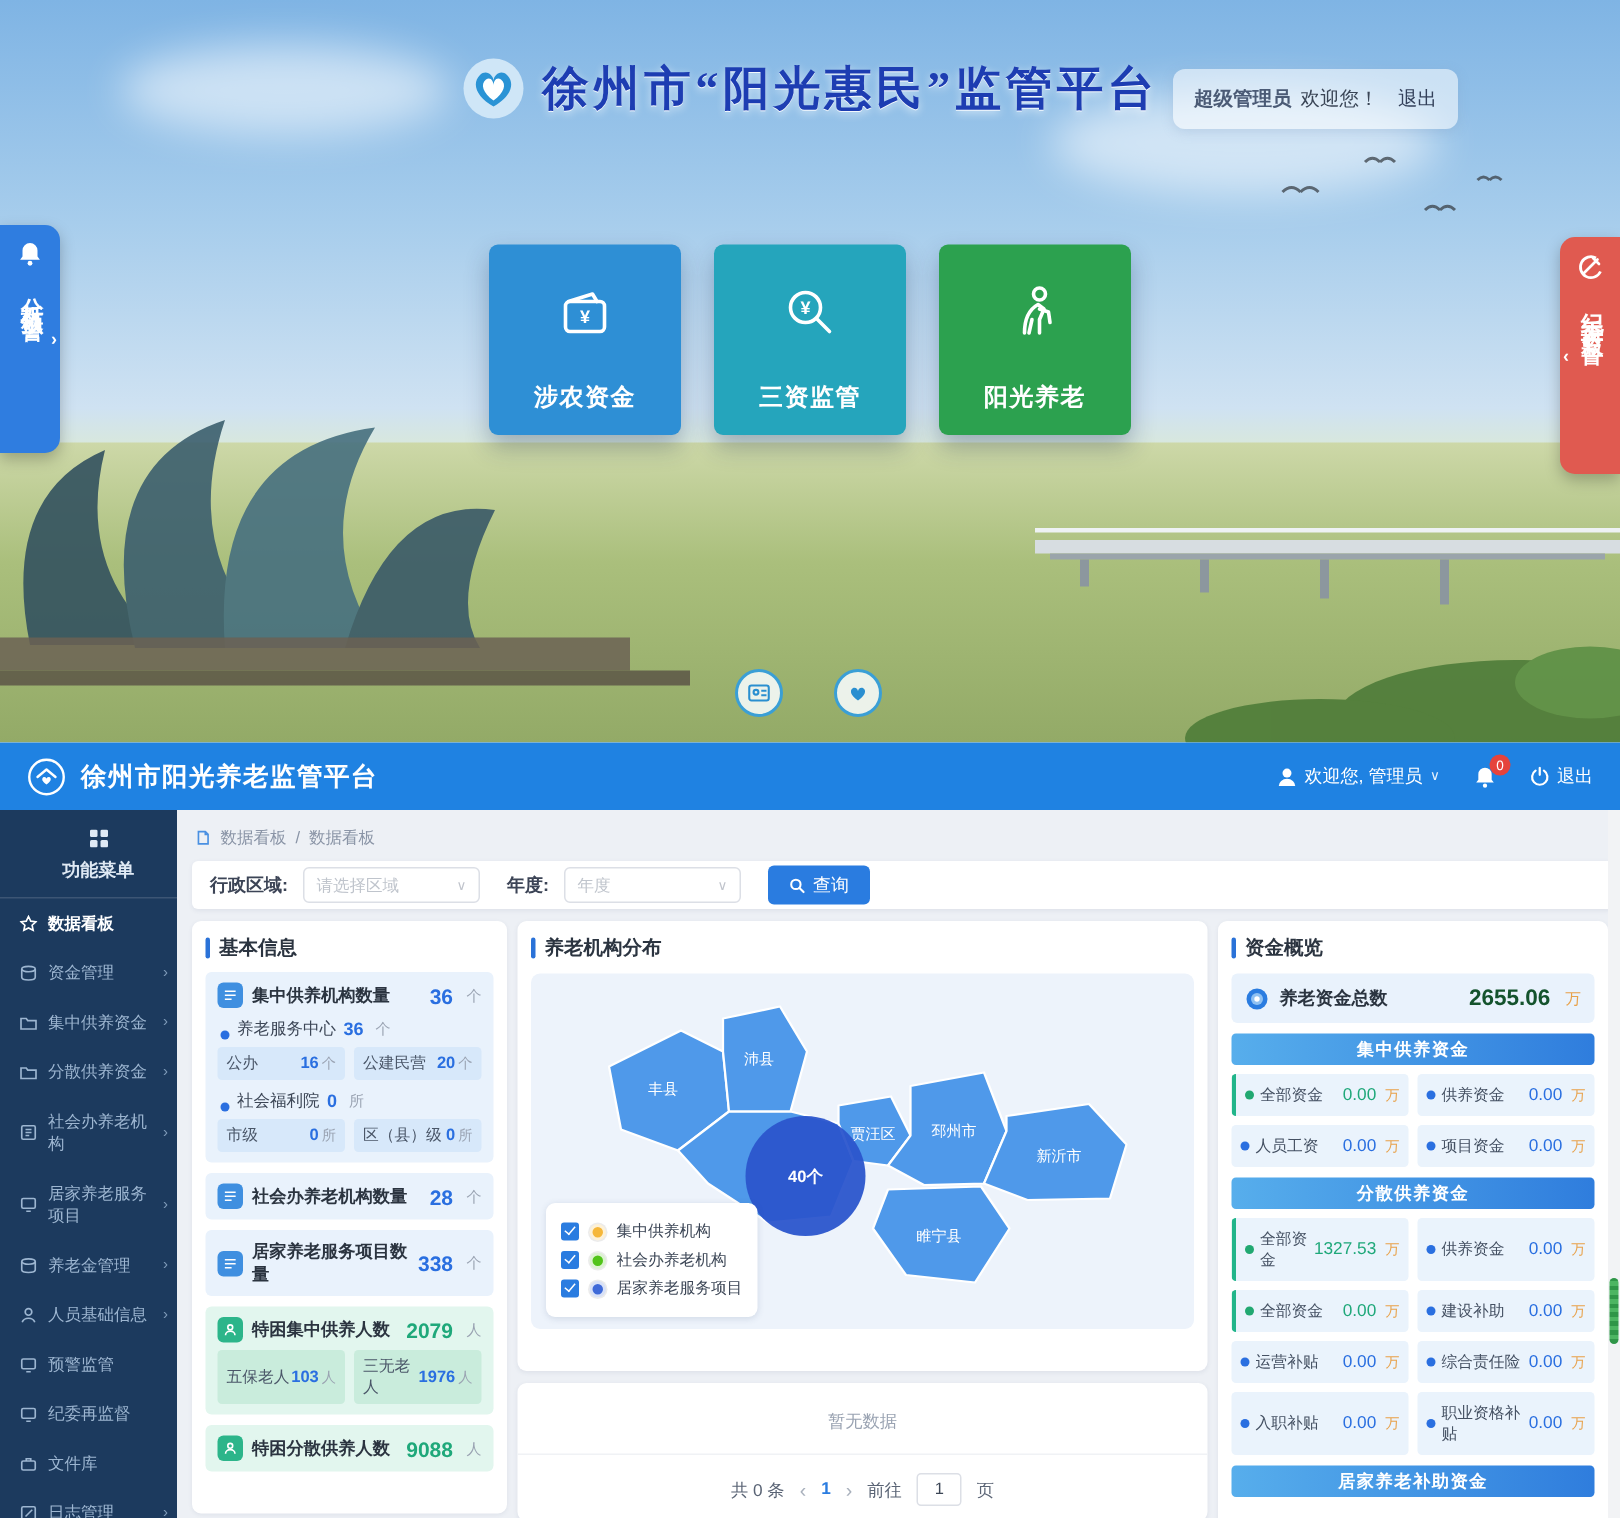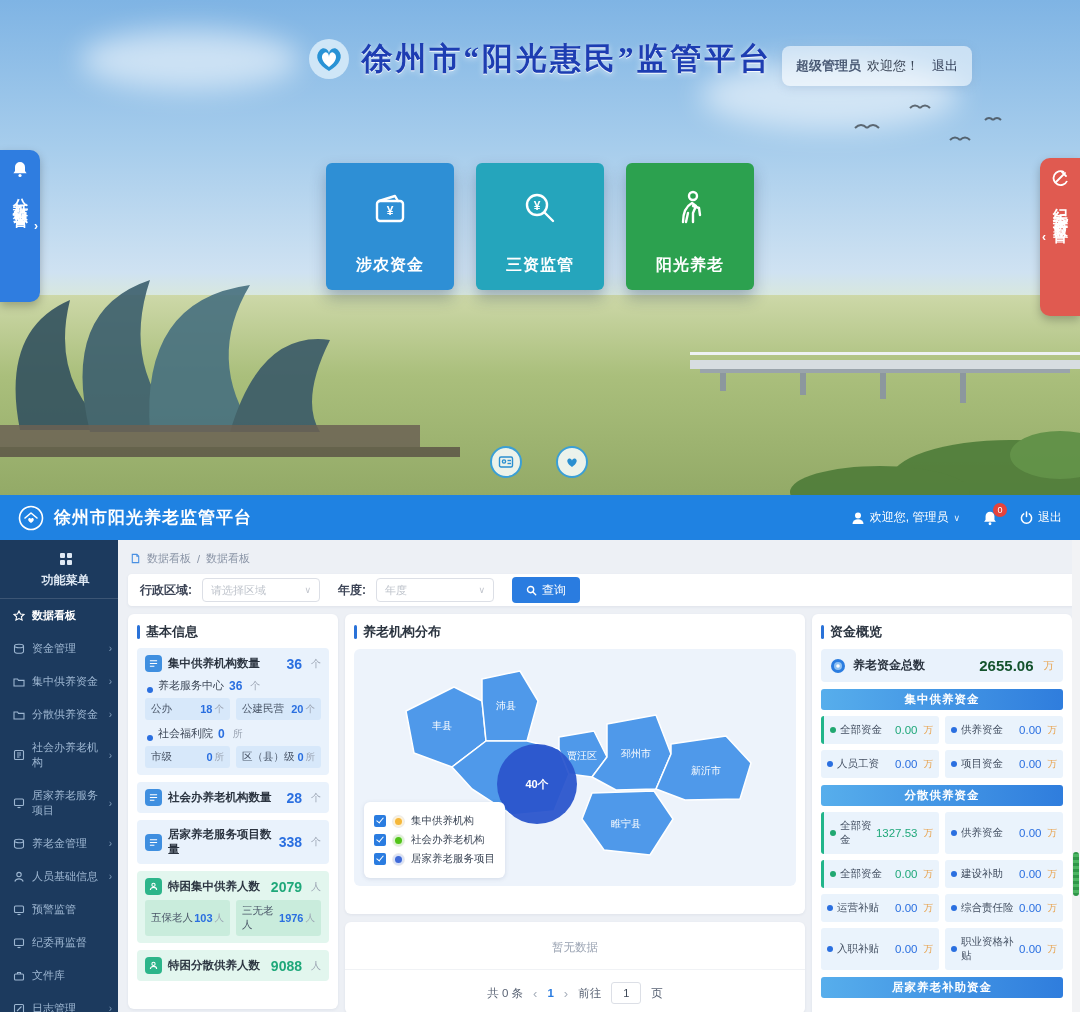--- a/index.html
+++ b/index.html
@@ -480,21 +480,21 @@
             </div>
             <div class="bi-line">
               <span class="dotb"></span>
               <span>养老服务中心</span>
               <span class="lv">36</span>
               <span class="bi-unit">个</span>
             </div>
             <div class="chips">
               <div class="chip">
                 <span>公办</span>
-                <span class="cv">18</span>
+                <span class="cv">16</span>
                 <span class="cu">个</span>
               </div>
               <div class="chip">
                 <span>公建民营</span>
                 <span class="cv">20</span>
                 <span class="cu">个</span>
               </div>
             </div>
             <div class="bi-line">
               <span class="dotb"></span>

